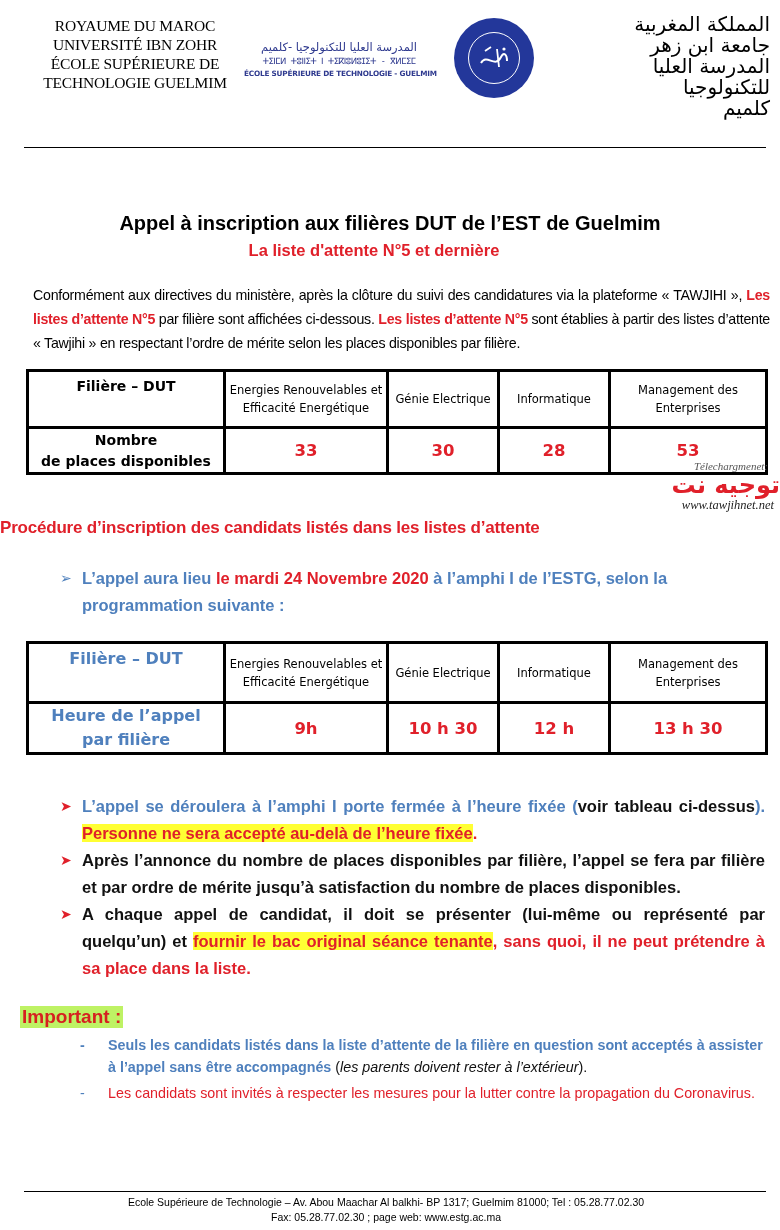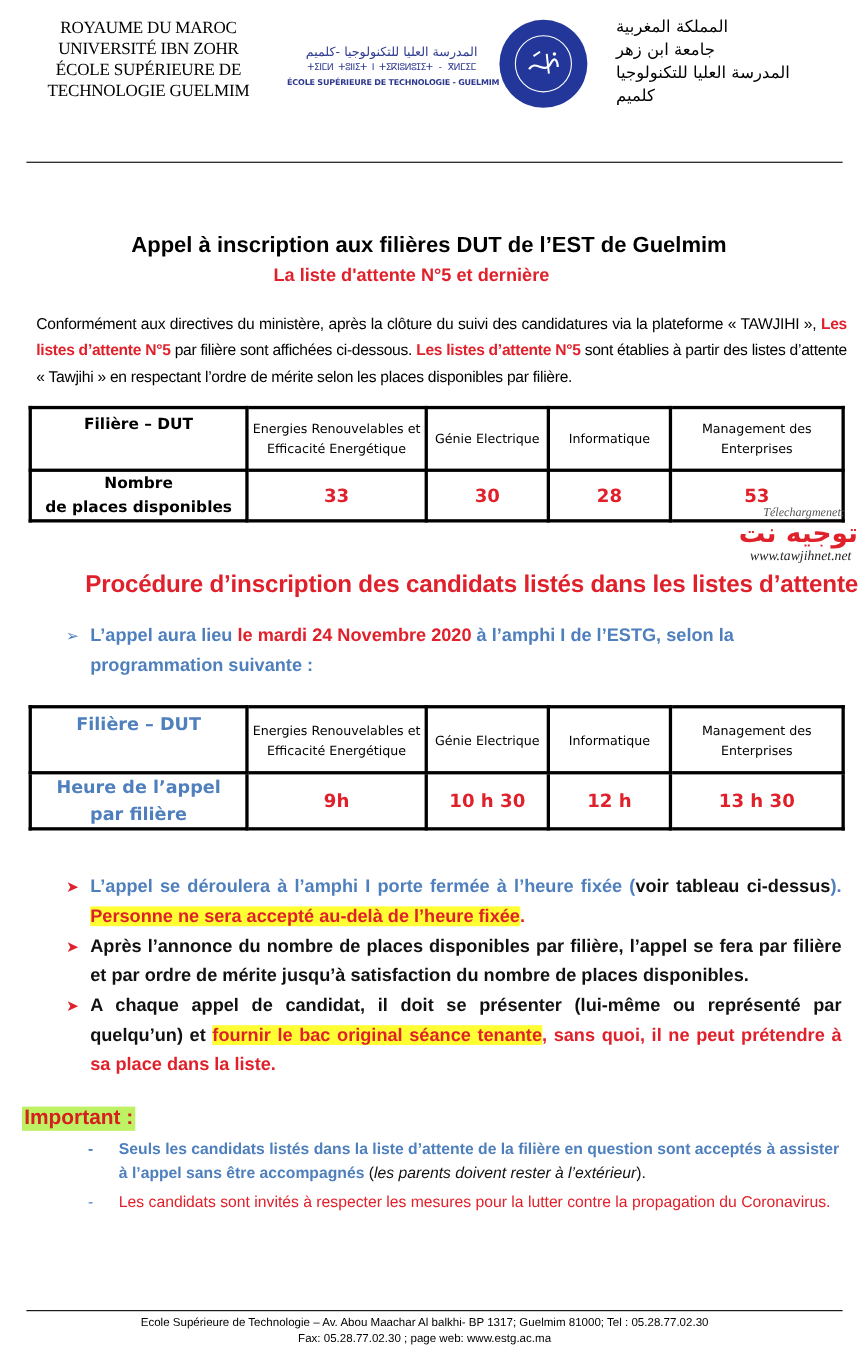--- a/index.html
+++ b/index.html
@@ -4,31 +4,31 @@
 <style>
   html, body { margin: 0; padding: 0; background: #ffffff; }
   body { width: 780px; height: 1230px; position: relative; overflow: hidden;
          font-family: "Liberation Sans", "DejaVu Sans", sans-serif; color: #000; }
 
   .abs { position: absolute; }
 
   
   .hdr-left { left: 20px; top: 16px; width: 230px; text-align: center;
               font-family: "Liberation Serif", "DejaVu Serif", serif; font-size: 15.5px; line-height: 19px; letter-spacing: -0.2px; }
-  .hdr-mid { left: 261px; top: 40px; width: 190px; text-align: center; }
+  .hdr-mid { left: 244px; top: 40px; width: 190px; text-align: center; }
   .hdr-mid .ar { font-family: "DejaVu Sans", sans-serif; font-size: 11.5px; color: #2f3a8f; direction: rtl; white-space: nowrap; }
   .hdr-mid .tf { font-family: "DejaVu Sans Mono", monospace; font-size: 8.5px; color: #2f3a8f; margin-top: 2px; white-space: nowrap; letter-spacing: -0.5px; }
   .hdr-mid .fr { font-family: "DejaVu Sans", sans-serif; font-size: 7.3px; color: #2f3a8f; font-weight: bold; margin-top: 3px; white-space: nowrap; letter-spacing: -0.2px; text-align: right; }
   .seal { left: 454px; top: 18px; width: 80px; height: 80px; border-radius: 50%; background: #23379a;
           display: flex; align-items: center; justify-content: center; }
   .seal .inner { width: 50px; height: 50px; border-radius: 50%; border: 1.5px solid #ffffff;
                  display: flex; align-items: center; justify-content: center; color: #fff;
                  font-family: "DejaVu Sans", sans-serif; font-size: 20px; }
-  .hdr-right { left: 560px; top: 14px; width: 210px; text-align: left; direction: rtl;
-               font-family: "DejaVu Sans", sans-serif; font-size: 15px; line-height: 21px; }
+  .hdr-right { left: 560px; top: 14px; width: 210px; text-align: right; direction: rtl;
+               font-family: "DejaVu Sans", sans-serif; font-size: 20px; line-height: 21px; }
   .rule { height: 1px; background: #000; }
 
   
   .title { left: 0; width: 780px; text-align: center; top: 212px; font-size: 20px; font-weight: bold; }
   .subtitle { left: 0; width: 748px; text-align: center; top: 241px; font-size: 16.5px; font-weight: bold; color: #e0202a; }
   .intro { left: 33px; top: 283px; width: 737px; font-size: 14.2px; line-height: 24px; text-align: justify; letter-spacing: -0.25px; }
   .red { color: #e0202a; font-weight: bold; }
 
   
   table.grid { position: absolute; border-collapse: collapse; font-family: "DejaVu Sans", sans-serif; }
@@ -37,21 +37,21 @@
   table.grid td.lbl { font-size: 14px; font-weight: bold; line-height: 21px; }
   table.grid td.lbl.top { vertical-align: top; padding-top: 4px; }
   table.grid td.val { font-size: 16.5px; font-weight: bold; color: #e0202a; }
   .blue { color: #4f80bd; }
 
   .watermark { left: 612px; top: 460px; width: 168px; text-align: right; }
   .watermark .tele { font-family: "Liberation Serif", serif; font-style: italic; font-size: 11px; color: #555; padding-right: 12px; }
   .watermark .logo { font-family: "DejaVu Sans", sans-serif; font-size: 24px; font-weight: bold; color: #e0202a; line-height: 26px; direction: rtl; }
   .watermark .url { font-family: "Liberation Serif", serif; font-style: italic; font-size: 12.5px; color: #222; padding-right: 6px; }
 
-  .proc-title { left: 0; width: 780px; text-align: right; top: 518px; font-size: 22px; font-weight: bold; color: #e0202a; letter-spacing: -0.2px; }
+  .proc-title { left: 0; width: 780px; text-align: left; top: 518px; font-size: 17px; font-weight: bold; color: #e0202a; letter-spacing: -0.2px; }
 
   .bullet-line { font-size: 16.5px; font-weight: bold; line-height: 27px; }
   .arrow { position: absolute; left: 0; font-size: 14px; }
   .b1 { left: 60px; top: 565px; width: 705px; }
   .b1 .txt { padding-left: 22px; color: #4f80bd; }
   .arrow.blue-a { color: #4f80bd; }
   .arrow.red-a { color: #e0202a; }
 
   .bullets { left: 60px; top: 793px; width: 705px; font-size: 16.5px; font-weight: bold; line-height: 27px; }
   .bullets .item { position: relative; padding-left: 22px; text-align: justify; }

